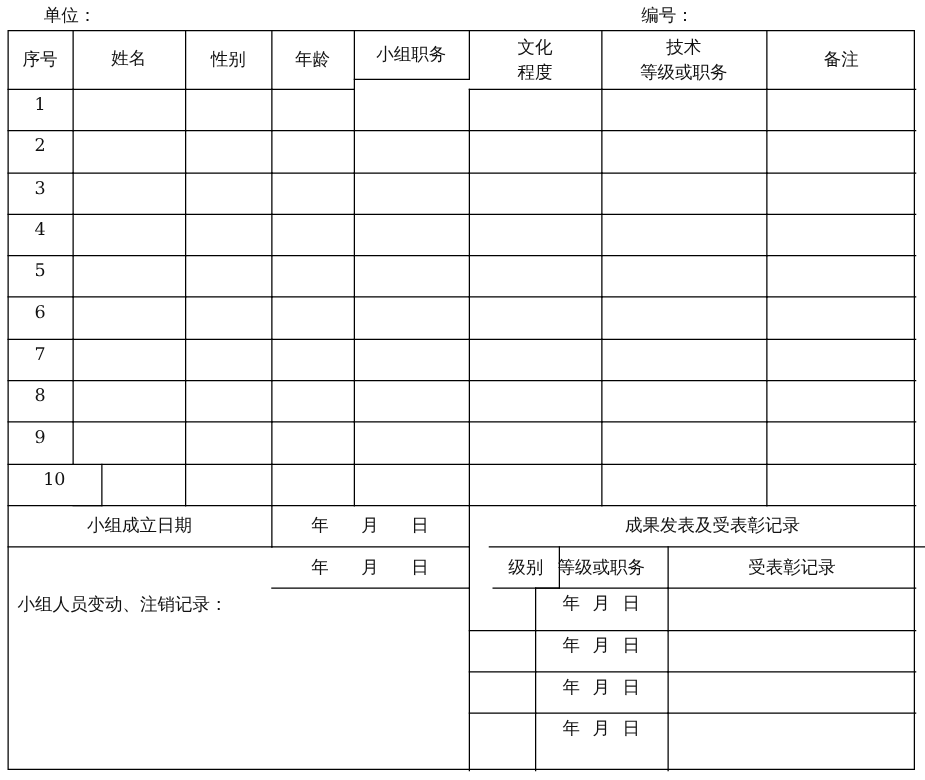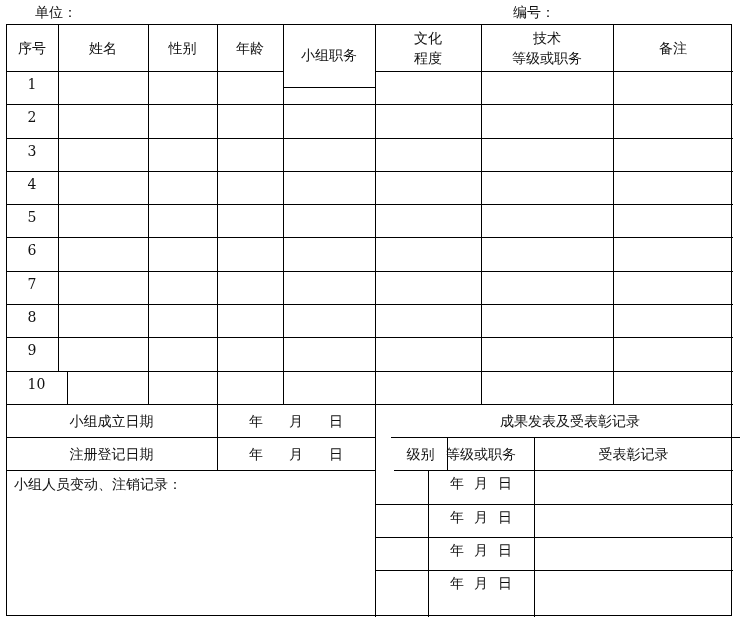--- a/index.html
+++ b/index.html
@@ -16,24 +16,24 @@
   .leftalign { justify-content:flex-start; align-items:flex-start; padding:4px 8px; }
 </style>
 </head>
 <body>
 
 <div class="lbl" style="left:35px;text-align:center;">单位：</div>
 <div class="lbl" style="left:513px;">编号：</div>
 
 <div class="sheet" id="sheet">
     <div class="cell" style="left: -1px; top: -1px; width: 53px; height: 48px;">序号</div>
-    <div class="cell" style="left: 51px; top: -1px; width: 91px; height: 48px;">姓名</div>
+    <div class="cell" style="left: 51px; top: -1px; width: 91px; height: 48px; font-family: Liberation Mono, monospace;">姓名</div>
     <div class="cell" style="left: 141px; top: -1px; width: 70px; height: 48px;">性别</div>
     <div class="cell" style="left: 210px; top: -1px; width: 67px; height: 48px;">年龄</div>
-    <div class="cell" style="left: 276px; top: -1px; width: 93px; height: 64px; font-family: Liberation Mono, monospace;">小组职务</div>
+    <div class="cell" style="left: 276px; top: -1px; width: 93px; height: 40px;">小组职务</div>
     <div class="cell multi" style="left: 368px; top: -1px; width: 107px; height: 48px;">
       <span>文化</span>
       <span>程度</span>
     </div>
     <div class="cell multi" style="left: 474px; top: -1px; width: 133px; height: 48px;">
       <span>技术</span>
       <span>等级或职务</span>
     </div>
     <div class="cell noR" style="left: 606px; top: -1px; width: 120px; height: 48px;">备注</div>
     <div class="cell topalign" style="left: -1px; top: 46px; width: 53px; height: 34px;">1</div>
@@ -101,36 +101,35 @@
     <div class="cell" style="left: 474px; top: 279px; width: 133px; height: 34px;"></div>
     <div class="cell noR" style="left: 606px; top: 279px; width: 120px; height: 34px;"></div>
     <div class="cell topalign" style="left: -1px; top: 312px; width: 53px; height: 35px;">9</div>
     <div class="cell" style="left: 51px; top: 312px; width: 91px; height: 35px;"></div>
     <div class="cell" style="left: 141px; top: 312px; width: 70px; height: 35px;"></div>
     <div class="cell" style="left: 210px; top: 312px; width: 67px; height: 35px;"></div>
     <div class="cell" style="left: 276px; top: 312px; width: 93px; height: 35px;"></div>
     <div class="cell" style="left: 368px; top: 312px; width: 107px; height: 35px;"></div>
     <div class="cell" style="left: 474px; top: 312px; width: 133px; height: 35px;"></div>
     <div class="cell noR" style="left: 606px; top: 312px; width: 120px; height: 35px;"></div>
-    <div class="cell topalign" style="left: -1px; top: 346px; width: 62px; height: 34px;">10</div>
+    <div class="cell topalign" style="left: -1px; top: 346px; width: 76px; height: 34px;">10</div>
     <div class="cell" style="left: 51px; top: 346px; width: 91px; height: 34px;"></div>
     <div class="cell" style="left: 141px; top: 346px; width: 70px; height: 34px;"></div>
     <div class="cell" style="left: 210px; top: 346px; width: 67px; height: 34px;"></div>
     <div class="cell" style="left: 276px; top: 346px; width: 93px; height: 34px;"></div>
     <div class="cell" style="left: 368px; top: 346px; width: 107px; height: 34px;"></div>
     <div class="cell" style="left: 474px; top: 346px; width: 133px; height: 34px;"></div>
     <div class="cell noR" style="left: 606px; top: 346px; width: 120px; height: 34px;"></div>
     <div class="cell" style="left: -1px; top: 379px; width: 212px; height: 34px;">小组成立日期</div>
     <div class="cell" style="left: 210px; top: 379px; width: 159px; height: 34px;">
       <span style="margin-right:26px">年</span>
       <span style="margin-right:26px">月</span>
       <span>日</span>
     </div>
     <div class="cell noR" style="left: 368px; top: 379px; width: 358px; height: 34px; margin-left: 16px;">成果发表及受表彰记录</div>
-    <div class="cell" style="left: -1px; top: 412px; width: 212px; height: 34px;">注册登记日期</div>
     <div class="cell" style="left: 210px; top: 412px; width: 159px; height: 34px;">
       <span style="margin-right:26px">年</span>
       <span style="margin-right:26px">月</span>
       <span>日</span>
     </div>
     <div class="cell" style="left: 368px; top: 412px; width: 54px; height: 34px; margin-left: 19px;">级别</div>
     <div class="cell" style="left: 421px; top: 412px; width: 107px; height: 34px;">等级或职务</div>
     <div class="cell noR" style="left: 527px; top: 412px; width: 199px; height: 34px;">受表彰记录</div>
     <div class="cell leftalign noB" style="left: -1px; top: 445px; width: 370px; height: 147px;">
       <span>小组人员变动、注销记录：</span>

